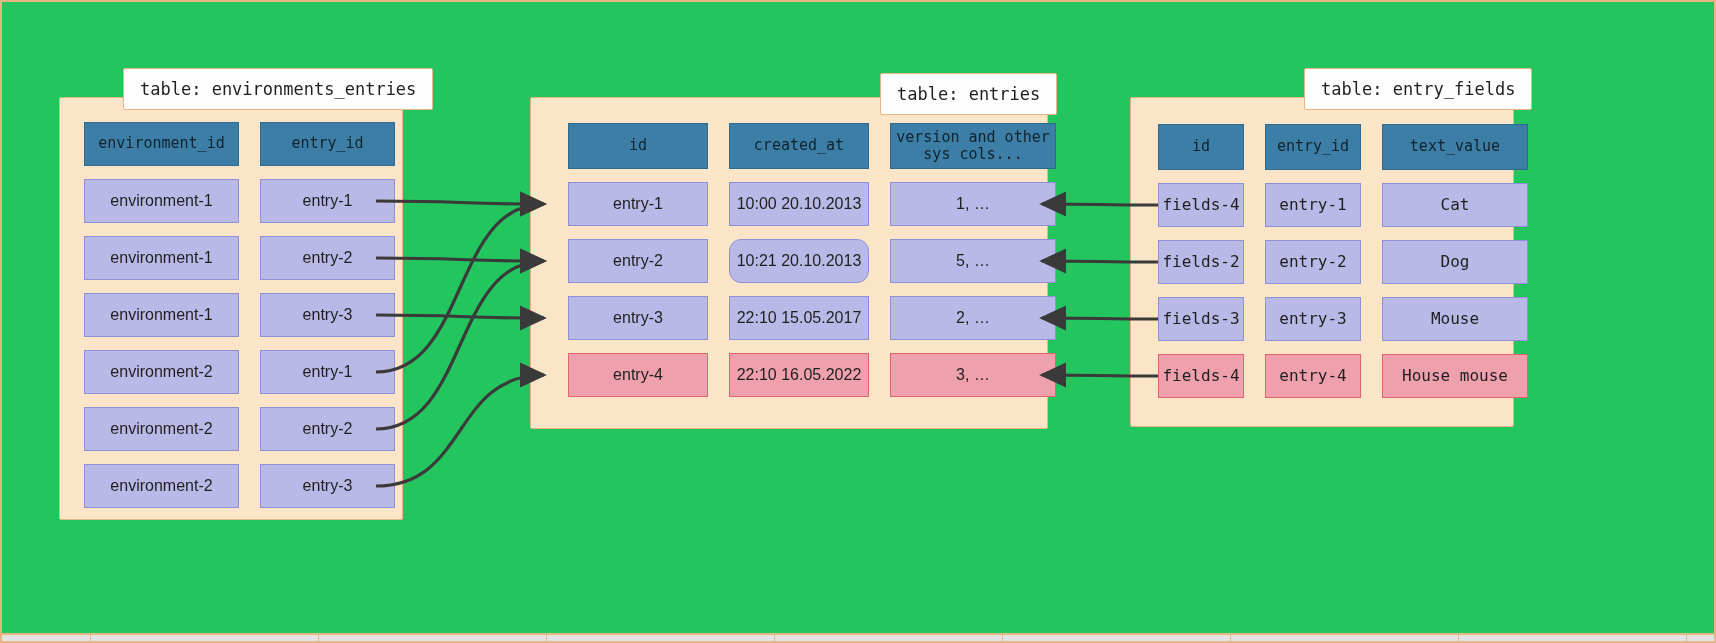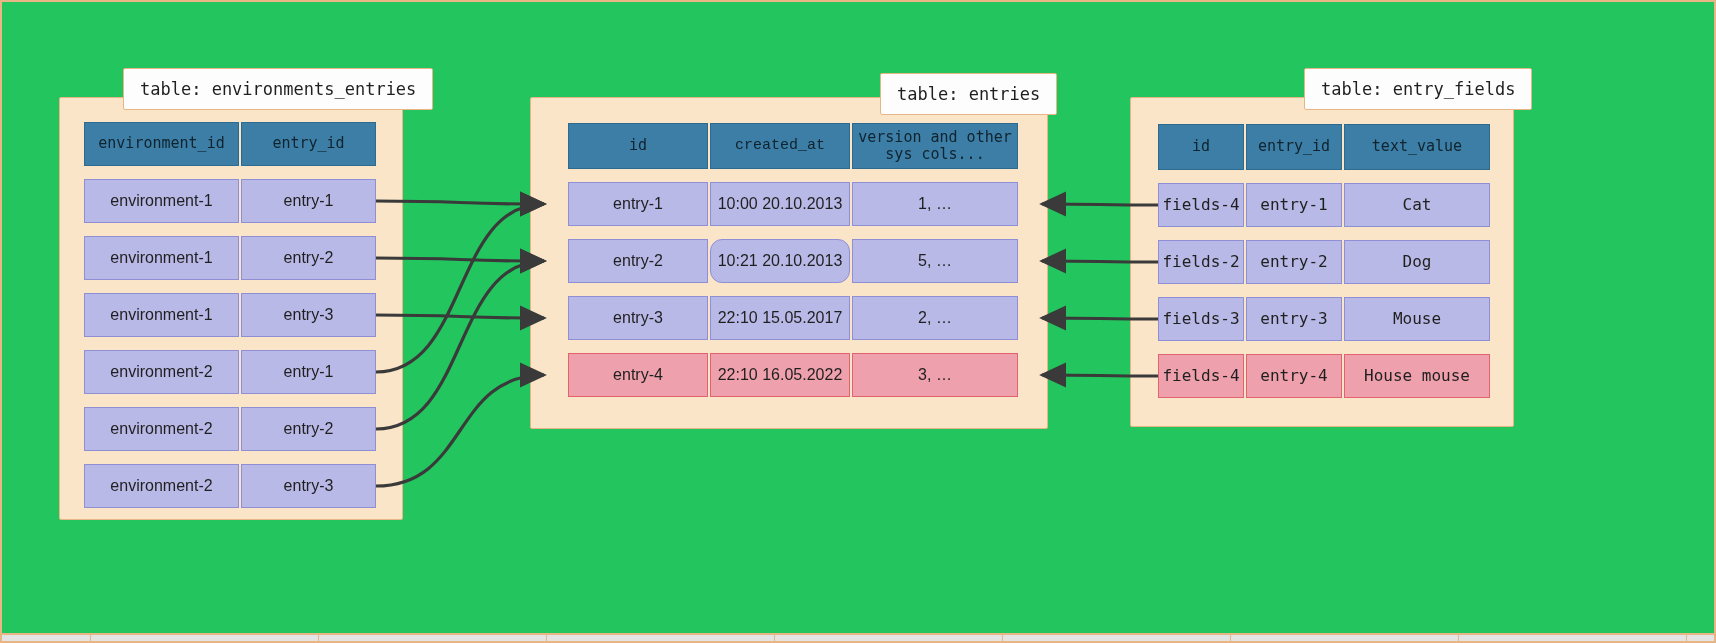--- a/index.html
+++ b/index.html
@@ -43,20 +43,21 @@
     padding: 0 16px;
     height: 42px;
     white-space: nowrap;
     z-index: 6;
   }
 
   .row {
     position: absolute;
     display: flex;
     height: 44px;
+    gap: 19px;
   }
   .cell {
     display: flex; align-items: center; justify-content: center;
     font-size: 16px;
     color: #1f1f1f;
     text-align: center;
     line-height: 1.15;
     border: 1px solid #8f8fd6;
     background: #b9b9e8;
     margin-right: 2px;
@@ -142,21 +143,21 @@
         <div class="cell" style="width: 135px; height: 44px;">entry-2</div>
       </div>
       <div class="row" style="left: 82px; top: 462px; height: 44px;">
         <div class="cell" style="width: 155px; height: 44px;">environment-2</div>
         <div class="cell" style="width: 135px; height: 44px;">entry-3</div>
       </div>
     </div>
   <div id="tbl-entries">
       <div class="row header" style="left: 566px; top: 121px; height: 46px;">
         <div class="cell" style="width: 140px; height: 46px;">id</div>
-        <div class="cell" style="width: 140px; height: 46px; font-family: Liberation Mono, monospace;">created_at</div>
+        <div class="cell" style="width: 140px; height: 46px;">created_at</div>
         <div class="cell" style="width: 166px; height: 46px;">version and other sys cols...</div>
       </div>
       <div class="row" style="left: 566px; top: 180px; height: 44px;">
         <div class="cell" style="width: 140px; height: 44px;">entry-1</div>
         <div class="cell" style="width: 140px; height: 44px;">10:00 20.10.2013</div>
         <div class="cell" style="width: 166px; height: 44px;">1, …</div>
       </div>
       <div class="row" style="left: 566px; top: 237px; height: 44px;">
         <div class="cell" style="width: 140px; height: 44px;">entry-2</div>
         <div class="cell" style="width: 140px; height: 44px; border-radius: 12px;">10:21 20.10.2013</div>

